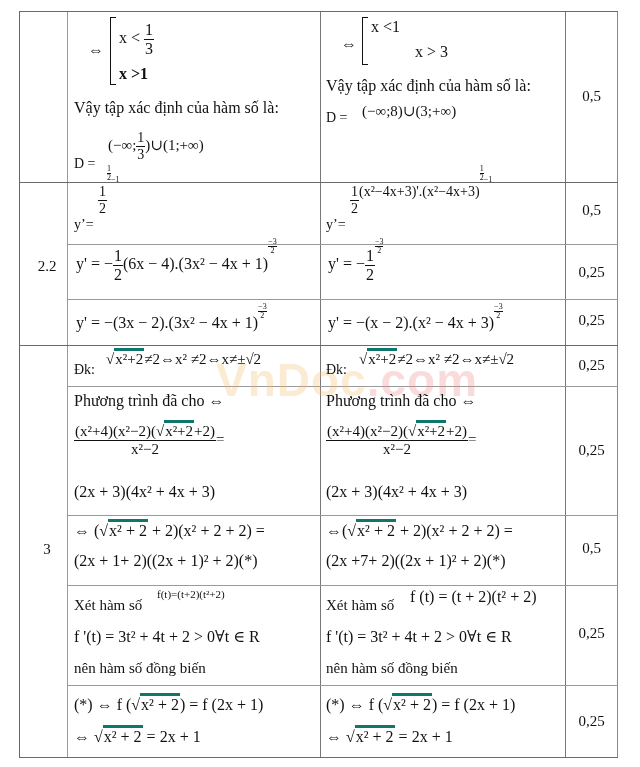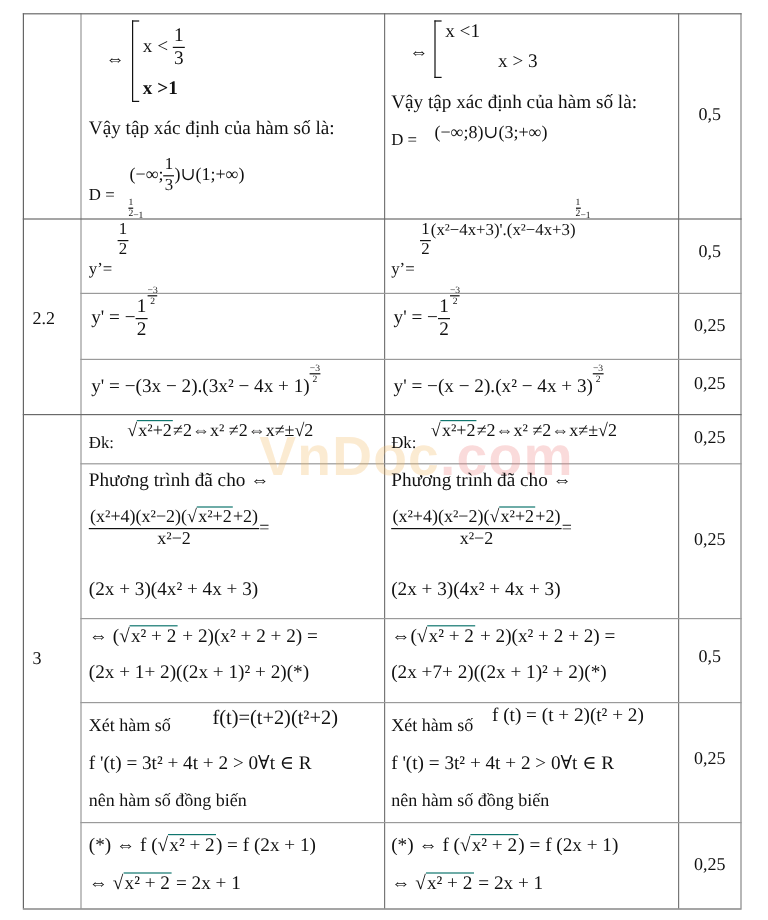--- a/index.html
+++ b/index.html
@@ -5,27 +5,27 @@
   html, body { margin:0; padding:0; background:#ffffff; }
   body { width:640px; height:767px; position:relative; overflow:hidden;
          font-family:"Liberation Serif","DejaVu Serif",serif; color:#111; font-size:15px; }
   .page { position:absolute; left:0; top:0; width:640px; height:767px; }
   .vl { position:absolute; width:1px; background:#8a8a8a; }
   .hl { position:absolute; height:1px; background:#9a9a9a; }
   .hl.dark { background:#6a6a6a; }
   .cell { position:absolute; }
   .t { position:absolute; white-space:nowrap; line-height:1; }
   .score { position:absolute; left:566px; width:51px; text-align:center; font-size:15px; }
-  .sec { position:absolute; left:19px; width:48px; text-align:left; padding-left:8px; box-sizing:border-box; font-size:15px; }
+  .sec { position:absolute; left:19px; width:48px; text-align:center; padding-left:8px; box-sizing:border-box; font-size:15px; }
   .frac { display:inline-block; vertical-align:middle; text-align:center; line-height:1; }
   .frac .n { display:block; border-bottom:1px solid #111; padding:0 1px 1px; }
   .frac .d { display:block; padding-top:1px; }
   .supfrac { display:inline-block; font-size:8px; vertical-align:top; position:relative; top:-14px; text-align:center; line-height:1; }
   .supfrac .n { display:block; border-bottom:1px solid #111; }
-  .sqrt { border-top:1px solid #0f766e; padding:0 1px; }
+  .sqrt { border-top:3px solid #0f766e; padding:0 1px; }
   .br { display:inline-block; border-left:1.5px solid #111; border-top:1.5px solid #111; border-bottom:1.5px solid #111; width:5px; vertical-align:middle; }
   .wm { position:absolute; font-family:"Liberation Sans","DejaVu Sans",sans-serif; font-weight:bold; font-size:46px; letter-spacing:1px; opacity:0.28; pointer-events:none; }
 </style>
 </head>
 <body>
 
 <div class="page">
 
   <div class="vl" style="left:19px;top:11px;height:746px;background:#666;"></div>
   <div class="vl" style="left:67px;top:11px;height:746px;background:#999;"></div>
@@ -84,21 +84,21 @@
   <div class="cell">
     <div class="t" style="left:326px;top:218px;font-size:14px;">y’=</div>
     <div class="t" style="left:350px;top:185px;font-size:14px;">
       <span class="frac"><span class="n">1</span><span class="d">2</span></span><span style="position:relative;top:-8px;">(x²−4x+3)'.(x²−4x+3)</span><span class="supfrac" style="top:-20px;"><span class="n">1</span><span>2</span></span><span style="font-size:8px;position:relative;top:-22px;">−1</span>
     </div>
   </div>
   <div class="score" style="top:202px;">0,5</div>
 
   <div class="cell">
     <div class="t" style="left:76px;top:248px;font-size:16px;">
-      <span>y' = −</span><span class="frac"><span class="n">1</span><span class="d">2</span></span><span class="supfrac" style="top:-10px;"><span class="n">−<span>3</span></span><span>2</span></span>
+      <span>y' = −</span><span class="frac"><span class="n">1</span><span class="d">2</span></span><span>(6x − 4).(3x² − 4x + 1)</span><span class="supfrac" style="top:-10px;"><span class="n">−<span>3</span></span><span>2</span></span>
     </div>
   </div>
   <div class="cell">
     <div class="t" style="left:328px;top:248px;font-size:16px;">
       <span>y' = −</span><span class="frac"><span class="n">1</span><span class="d">2</span></span><span class="supfrac" style="top:-10px;"><span class="n">−<span>3</span></span><span>2</span></span>
     </div>
   </div>
   <div class="score" style="top:264px;">0,25</div>
 
   <div class="cell">
@@ -146,21 +146,21 @@
     <div class="t" style="left:74px;top:553px;font-size:16px;">(2x + 1+ 2)((2x + 1)² + 2)(*)</div>
   </div>
   <div class="cell">
     <div class="t" style="left:326px;top:523px;font-size:16px;text-align:right;"><span>⇔(</span>√<span class="sqrt">x² + 2</span><span> + 2)(x² + 2 + 2) =</span></div>
     <div class="t" style="left:326px;top:553px;font-size:16px;">(2x +7+ 2)((2x + 1)² + 2)(*)</div>
   </div>
   <div class="score" style="top:540px;">0,5</div>
 
   <div class="cell">
     <div class="t" style="left:74px;top:598px;font-size:15px;">Xét hàm số</div>
-    <div class="t" style="left:157px;top:589px;font-size:17px;margin-left:20px;">f(t)=(t+2)(t²+2)</div>
+    <div class="t" style="left:157px;top:589px;font-size:11px;">f(t)=(t+2)(t²+2)</div>
     <div class="t" style="left:74px;top:629px;font-size:16px;">f '(t) = 3t² + 4t + 2 &gt; 0∀t ∈ R</div>
     <div class="t" style="left:74px;top:661px;font-size:15px;">nên hàm số đồng biến</div>
   </div>
   <div class="cell">
     <div class="t" style="left:326px;top:598px;font-size:15px;">Xét hàm số</div>
     <div class="t" style="left:410px;top:589px;font-size:16px;">f (t) = (t + 2)(t² + 2)</div>
     <div class="t" style="left:326px;top:629px;font-size:16px;">f '(t) = 3t² + 4t + 2 &gt; 0∀t ∈ R</div>
     <div class="t" style="left:326px;top:661px;font-size:15px;">nên hàm số đồng biến</div>
   </div>
   <div class="score" style="top:625px;">0,25</div>

